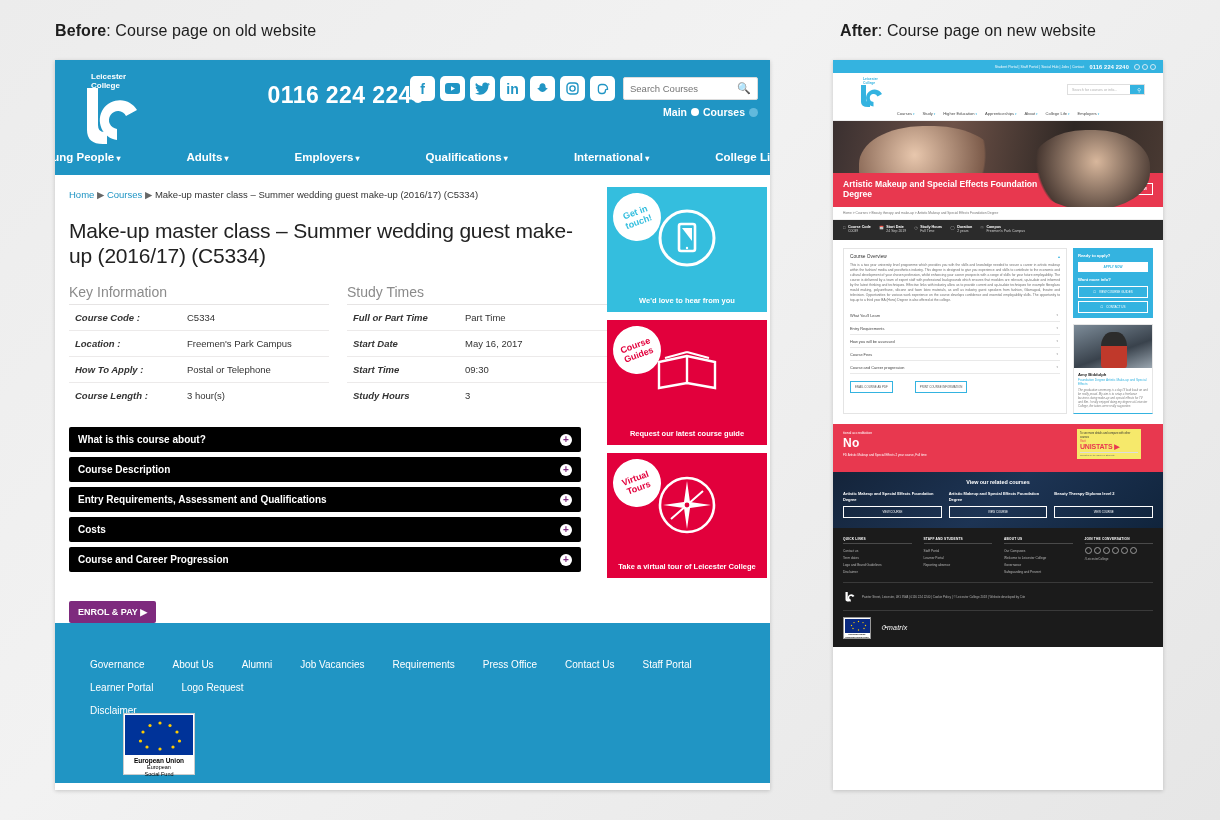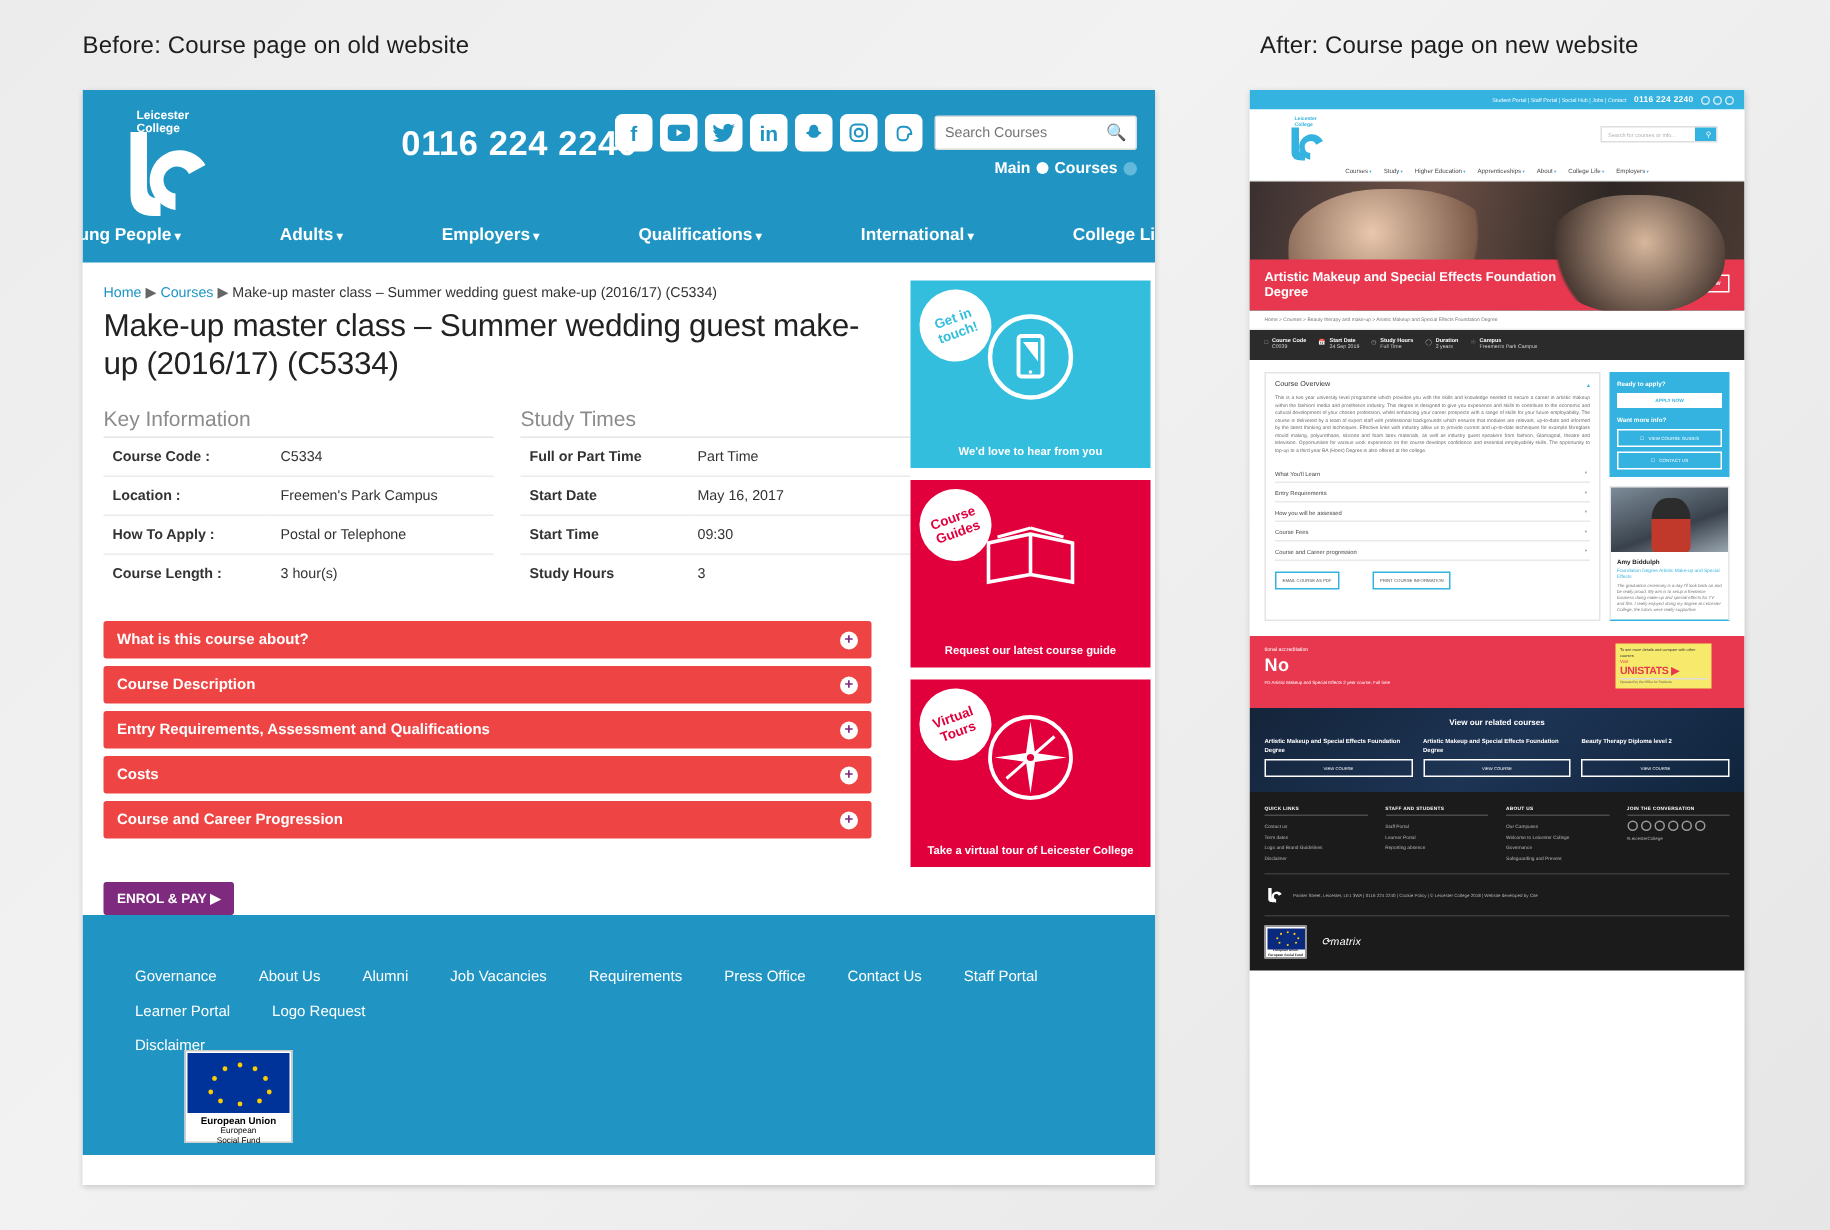--- a/index.html
+++ b/index.html
@@ -5,21 +5,21 @@
   * { box-sizing: border-box; }
   html, body { margin:0; padding:0; }
   body {
     width:1220px; height:820px;
     font-family:"Liberation Sans", sans-serif;
     background: linear-gradient(135deg,#ececec 0%,#f2f2f2 40%,#e6e6e6 100%);
     overflow:hidden;
     position:relative;
   }
   .caption { position:absolute; font-size:16px; color:#1d1d1d; letter-spacing:.1px; white-space:nowrap;}
-  .caption b { font-weight:normal; }
+  .caption b { font-weight:bold; }
   #cap-before { left:55px; top:22px; }
   #cap-after  { left:840px; top:22px; }
 
   
   #before {
     position:absolute; left:55px; top:60px; width:715px; height:730px;
     background:#ffffff; overflow:hidden;
     box-shadow:0 1px 4px rgba(0,0,0,.18);
   }
   .old-header { background:#2095c4; height:115px; position:relative; }
@@ -34,33 +34,33 @@
   .old-search .mag { font-size:11px; color:#555; margin-left:auto; margin-right:6px;}
   .main-courses { position:absolute; right:12px; top:46px; color:#fff; font-size:10.5px; font-weight:bold; display:flex; align-items:center; gap:4px;}
   .dot { width:8px;height:8px;border-radius:50%;background:#fff;display:inline-block;}
   .dot.sm { width:9px;height:9px;background:#62b9dc;}
   .old-nav { position:absolute; left:0; bottom:0; width:100%; height:36px; display:flex; align-items:center; justify-content:center; gap:0; }
   .old-nav a { color:#fff; font-size:11.5px; font-weight:bold; text-decoration:none; padding:0 33px; white-space:nowrap;}
   .old-nav a:after { content:" \25BE"; font-size:8px; }
 
   .old-body { display:flex; padding:0; }
   .old-main { width:540px; padding:14px 0 0 14px; }
-  .crumb { font-size:9.5px; color:#2095c4; margin-bottom:4px; }
+  .crumb { font-size:9.5px; color:#2095c4; margin-bottom:18px; }
   .crumb .sep { color:#666; }
   .crumb .cur { color:#333; }
   h1.course-title { font-size:21px; font-weight:normal; color:#222; margin:2px 0 16px 0; line-height:25px; letter-spacing:-.2px;}
   .sec-head { font-size:14px; color:#8b8b8b; font-weight:normal; margin:0 0 4px 0;}
   .tables { display:flex; gap:18px; }
   .ktable { width:260px; border-collapse:collapse; }
   .ktable td { font-size:9.5px; padding:7px 6px; border-top:1px solid #eceaea; color:#333;}
   .ktable tr:first-child td { border-top:1px solid #e6e4e4; }
-  .ktable td.k { font-weight:bold; width:112px; }
+  .ktable td.k { font-weight:bold; width:112px;font-style:italic; }
   .accordions { margin-top:19px; padding-right:14px; }
   .acc {
-    background:#ef4444; color:#fff; height:25px; margin-bottom:5px;
+    background:#000000; color:#fff; height:25px; margin-bottom:5px;
     display:flex; align-items:center; padding:0 9px; font-size:10px; font-weight:bold;
     border-radius:2px;
   }
   .acc .plus { margin-left:auto; width:12px;height:12px;border-radius:50%;background:#fff;color:#7e2a7e;font-size:10px;line-height:11px;text-align:center;font-weight:bold;}
   .enrol { margin:24px 0 0 0; background:#7e2a7e; color:#fff; font-size:9px; font-weight:bold; padding:6px 9px; display:inline-block; border-radius:2px;}
   .old-side { width:175px; padding:12px 12px 0 12px; }
   .promo { width:160px; position:relative; margin-bottom:8px; color:#fff; }
   .promo.blue { background:#34bede; height:125px; }
   .promo.pink { background:#e2003c; height:125px; }
   .promo .badge {

